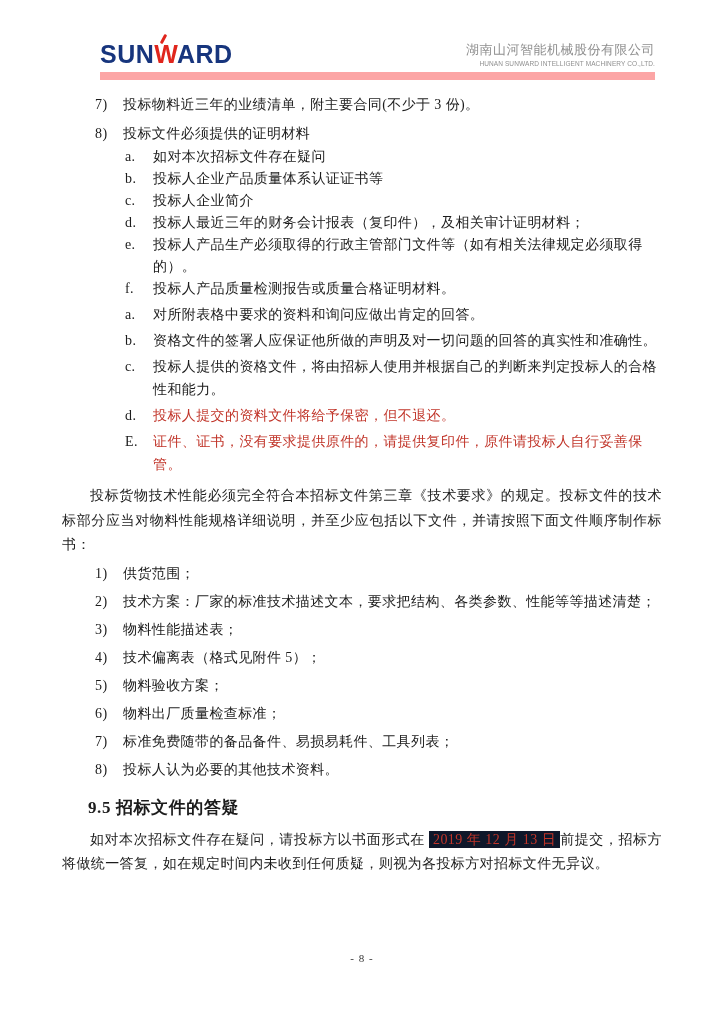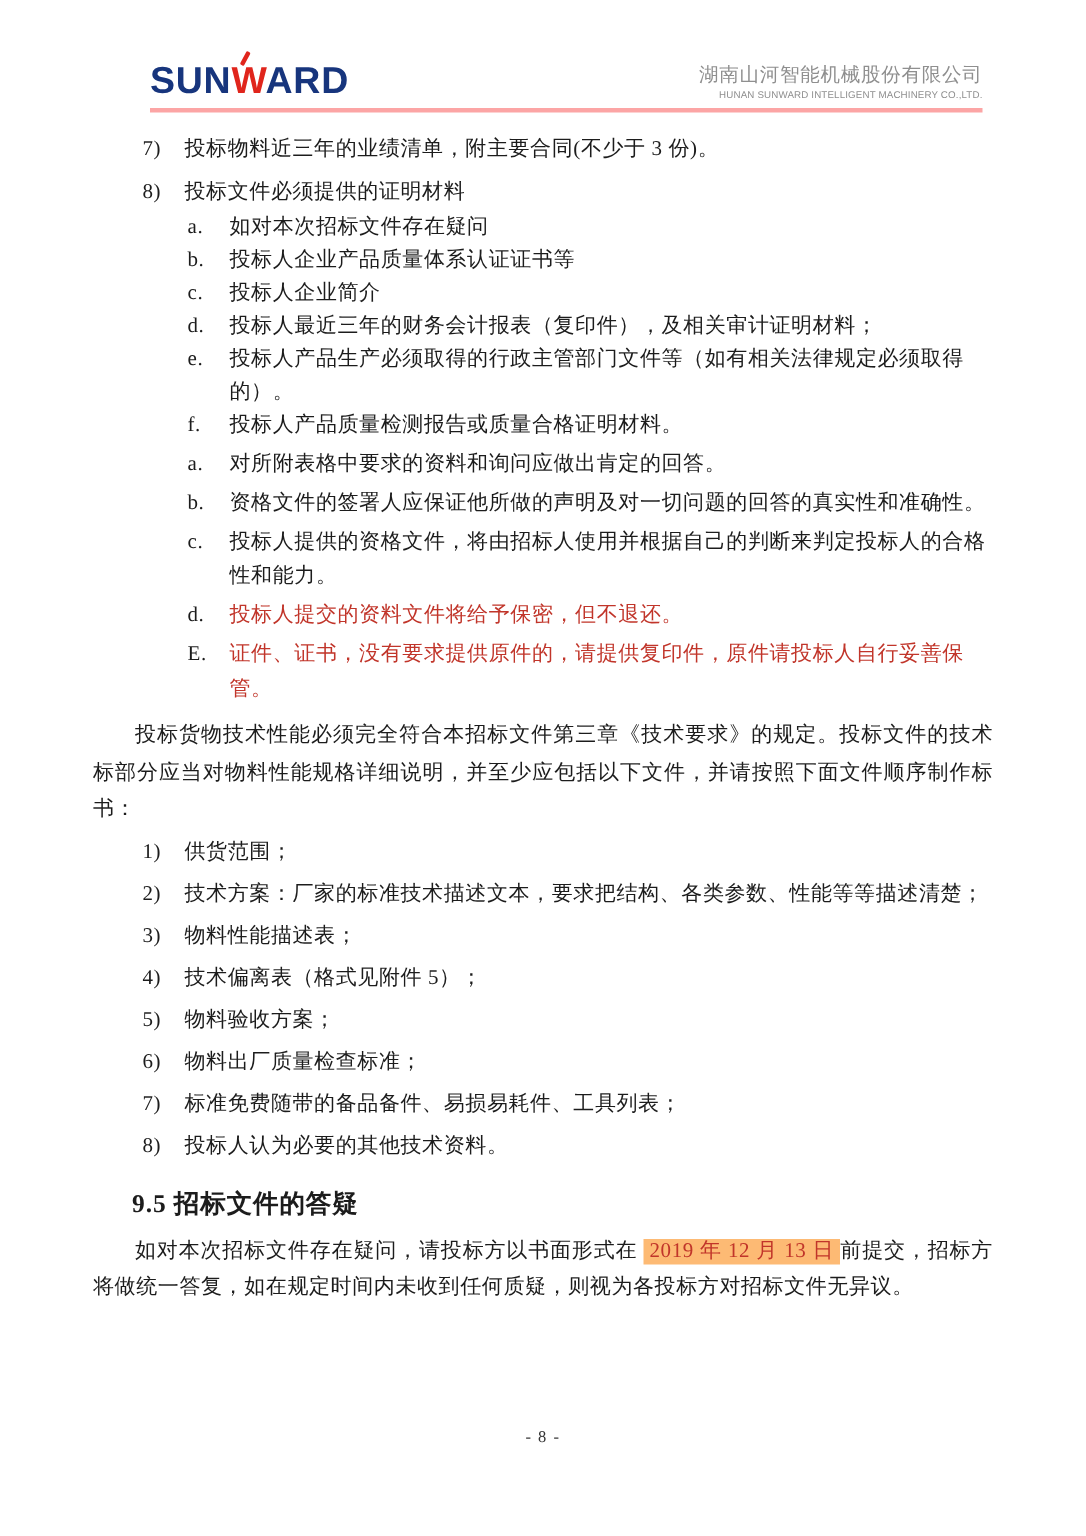--- a/index.html
+++ b/index.html
@@ -5,21 +5,21 @@
   html,body{margin:0;padding:0;}
   body{
     width:724px;height:1024px;background:#ffffff;position:relative;overflow:hidden;
     font-family:"Liberation Serif","DejaVu Serif",serif;color:#1c1c1c;
   }
   .page{padding:0 62px;font-size:14px;letter-spacing:.4px;}
 
   
   header{
     display:flex;justify-content:space-between;align-items:flex-end;
-    margin:42px 7px 0 38px;border-bottom:3px solid #fca5a5;padding-bottom:5px;
+    margin:42px 7px 0 38px;border-bottom:8px solid #fca5a5;padding-bottom:5px;
   }
   .logo{
     font-family:"Liberation Sans",sans-serif;font-weight:bold;font-size:25px;
     color:#17357d;position:relative;letter-spacing:.5px;line-height:1;
   }
   .lg-red{color:#e0251c;}
   .logo-accent{
     position:absolute;top:-8px;left:62px;width:3px;height:10px;
     background:#e0251c;transform:rotate(28deg);border-radius:1px;
   }
@@ -39,21 +39,21 @@
   #item8{margin-top:5px;}
 
   .red{color:#c1352a;}
   .notes-heading{
     color:#c1352a;font-weight:bold;margin:10px 0 4px 13px;letter-spacing:6px;line-height:23px;
   }
   .sec-heading{font-size:17px;font-weight:600;line-height:24px;letter-spacing:.6px;}
   #sec522-h{margin:14px 0 0 33px;}
   #sec53-h{margin:14px 0 0 26px;}
   .para{margin:8px 0 0 0;text-indent:28px;line-height:24.5px;text-align:justify;}
-  .hl{background:#fdba74;color:#c1352a;padding:1px 4px;}
+  .hl{background:#0f172a;color:#c1352a;padding:1px 4px;}
 
   footer{
     position:absolute;bottom:60px;left:0;right:0;text-align:center;
     font-size:11px;color:#333;letter-spacing:1px;
   }
 </style>
 </head>
 <body>
 
 <div class="page">

